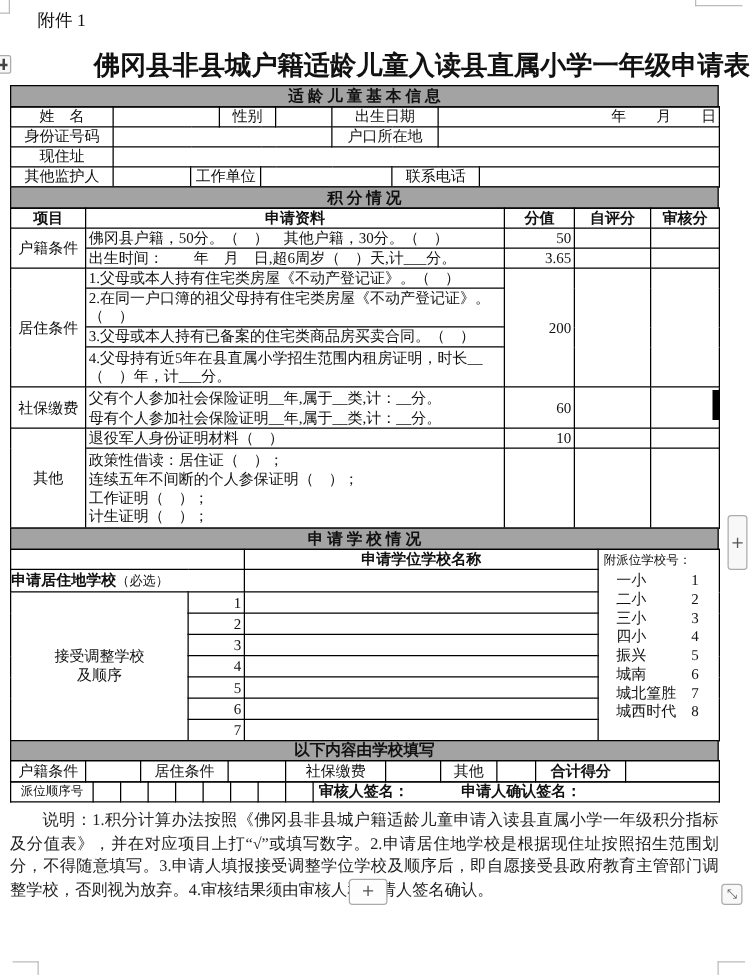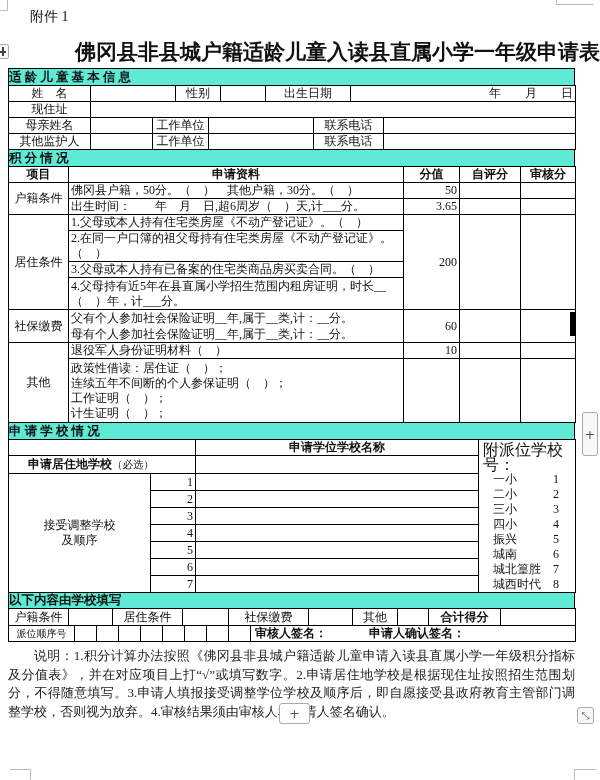--- a/index.html
+++ b/index.html
@@ -8,39 +8,39 @@
     font-family:"Liberation Serif","DejaVu Serif",serif;color:#111;
   }
   .attachment{position:absolute;left:30px;top:8px;font-size:14px;}
   .title{
     position:absolute;left:0;top:38px;width:600px;text-align:right;
     font-family:"Liberation Sans","DejaVu Sans",sans-serif;
     font-weight:bold;font-size:21px;letter-spacing:0px;
   }
   .content{position:absolute;left:8px;top:68px;width:567px;}
   .banner{
-    border:1px solid #000;margin-top:-1px;background:#5eead4;
-    text-align:left;font-weight:bold;font-size:12.5px;line-height:16px;height:16px;
+    border:1px solid #000;margin-top:-1px;background:#a3a3a3;
+    text-align:center;font-weight:bold;font-size:12.5px;line-height:16px;height:16px;
   }
   .banner:first-child{margin-top:0;}
   table.sec{width:100%;border-collapse:collapse;table-layout:fixed;margin-top:-1px;}
   table.sec td{
     border:1px solid #000;font-size:12px;padding:0 2px;vertical-align:middle;
     overflow:hidden;line-height:15px;
   }
   td.lbl{text-align:center;padding:0 1px;}
   td.ctr{text-align:right;}
   td.txt{text-align:left;padding-left:4px;}
   td.bold{font-weight:bold;}
   .h16{height:16px;} .h15{height:15px;} .h31{height:31px;} .h32{height:32px;}
   .h64{height:64px;} .h17{height:17px;} .h18{height:18px;}
   .twolines div{line-height:16px;}
   .policy div{line-height:15px;}
   .assign-cell{vertical-align:top !important;padding:2px 0 0 0 !important;}
-  .assign-title{padding-left:4px;font-size:16px;line-height:15px;}
+  .assign-title{padding-left:4px;font-size:10px;line-height:15px;font-family:Liberation Mono, monospace;}
   .assign-row{display:flex;justify-content:space-between;padding:0 16px 0 14px;font-size:12px;line-height:15px;}
   .sig-cell{padding-left:4px !important;}
   .sig-cell span{font-weight:bold;}
   .sig-gap{display:inline-block;width:42px;}
   .notes{
     margin-top:5px;font-size:13px;line-height:18.5px;text-align:justify;
     text-indent:2em;color:#222;
   }
   
   .crop{position:absolute;background:#bcbcbc;}
@@ -95,30 +95,28 @@
       <tbody>
           <tr class="h16">
         <td class="lbl">姓　名</td>
         <td colspan="2"></td>
         <td colspan="2" class="lbl">性别</td>
         <td></td>
         <td colspan="2" class="lbl">出生日期</td>
         <td colspan="2" class="ctr">年　　月　　日</td>
       </tr>
       <tr class="h16">
+        <td class="lbl">身份证号码</td>
+        <td colspan="5"></td>
+        <td colspan="2" class="lbl">户口所在地</td>
+        <td colspan="2"></td>
+      </tr>
+      <tr class="h16">
         <td class="lbl">现住址</td>
         <td colspan="9"></td>
-      </tr>
-      <tr class="h16">
-        <td class="lbl">母亲姓名</td>
-        <td></td>
-        <td colspan="2" class="lbl">工作单位</td>
-        <td colspan="3"></td>
-        <td colspan="2" class="lbl">联系电话</td>
-        <td></td>
       </tr>
       <tr class="h16">
         <td class="lbl">其他监护人</td>
         <td></td>
         <td colspan="2" class="lbl">工作单位</td>
         <td colspan="3"></td>
         <td colspan="2" class="lbl">联系电话</td>
         <td></td>
       </tr>
     </tbody>
@@ -245,21 +243,21 @@
                 <span>城北篁胜</span>
                 <span>7</span>
               </div>
           <div class="assign-row">
                 <span>城西时代</span>
                 <span>8</span>
               </div>
         </td>
       </tr>
       <tr class="h18">
-        <td colspan="2" style="padding-left:19px;">
+        <td colspan="2" style="padding-left:0;">
           <span class="bold" style="font-weight:bold">申请居住地学校</span><span style="font-size:10.5px">（必选）</span>
         </td>
         <td></td>
       </tr>
       <tr class="h17">
         <td rowspan="7" class="lbl">
           <div>接受调整学校</div>
           <div>及顺序</div>
         </td>
         <td class="ctr">1</td>

